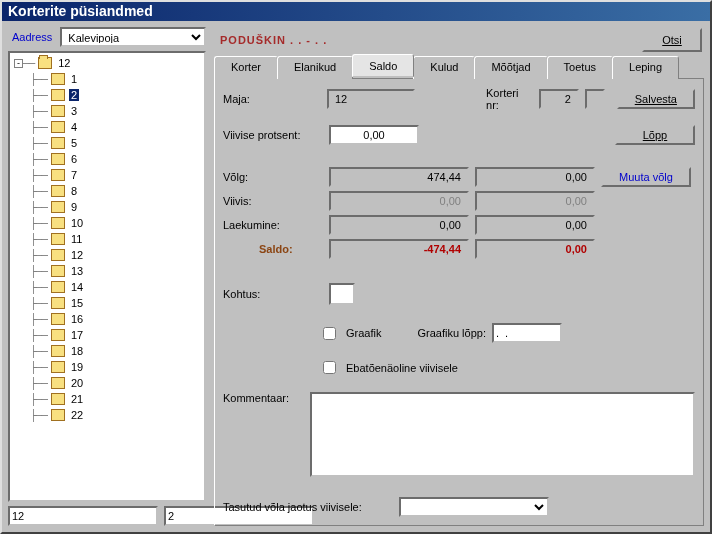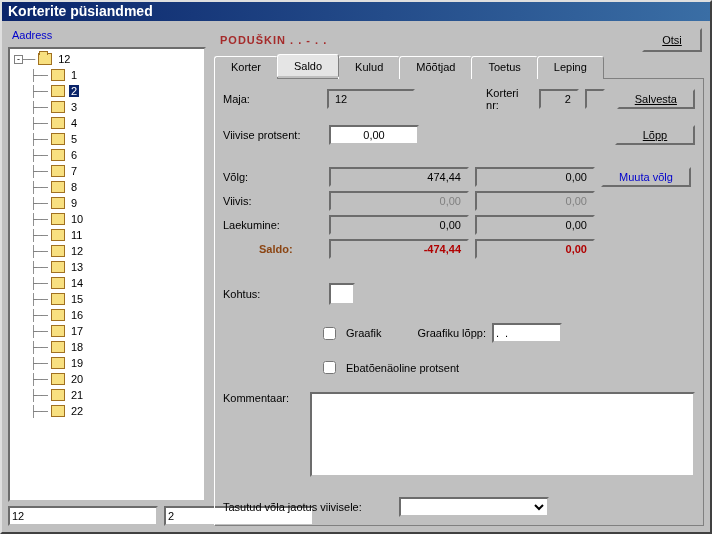--- a/index.html
+++ b/index.html
@@ -211,20 +211,23 @@
 <div class="window">
   <div class="titlebar">
     <span>Korterite püsiandmed</span>
   </div>
   <div class="client">
 
     <div class="left-pane">
 
       <div class="row">
         <span class="addr-label">Aadress</span>
+        <select class="inset addr-select">
+          <option>Kalevipoja</option>
+        </select>
       </div>
 
       <div class="tree" id="tree">
           <div class="tree-node">
             <span class="box">-</span>
             <span class="tree-conn">──</span>
             <span class="tree-icon open"></span>
             <span class="tree-label">12</span>
           </div>
           <div class="tree-node" style="padding-left: 20px;">
@@ -347,20 +350,21 @@
 
     <div class="right-pane">
 
       <div class="header-row">
         <span class="tenant">PODUŠKIN  . .  -  . .</span>
         <button class="btn" style="width:60px;height:24px;"><span class="underline-key">Otsi</span></button>
       </div>
 
       <div class="tabs">
         <div class="tab">Korter</div>
+        <div class="tab">Elanikud</div>
         <div class="tab active">Saldo</div>
         <div class="tab">Kulud</div>
         <div class="tab">Mõõtjad</div>
         <div class="tab">Toetus</div>
         <div class="tab">Leping</div>
       </div>
 
       <div class="tab-body">
 
         <div class="form-row">
@@ -416,21 +420,21 @@
         <div class="form-row" style="padding-left:100px;">
           <input type="checkbox" style="">
           <span>Graafik</span>
           <div style="width:24px"></div>
           <span>Graafiku lõpp:</span>
           <input type="text" class="editable" style="width: 70px; height: 20px;" value=".  .">
         </div>
 
         <div class="form-row" style="padding-left:100px;">
           <input type="checkbox" style="">
-          <span>Ebatõenäoline protsent</span>
+          <span>Ebatõenäoline viivisele</span>
         </div>
 
         <div class="form-row" style="align-items:flex-start;">
           <label>Kommentaar:</label>
           <textarea class="comment-area" style=""></textarea>
         </div>
 
         <div class="form-row" style="margin-top:auto;">
           <label style="width:170px;">Tasutud võla jaotus viivisele:</label>
           <select class="inset" style="width:150px;height:20px;"><option></option></select>

